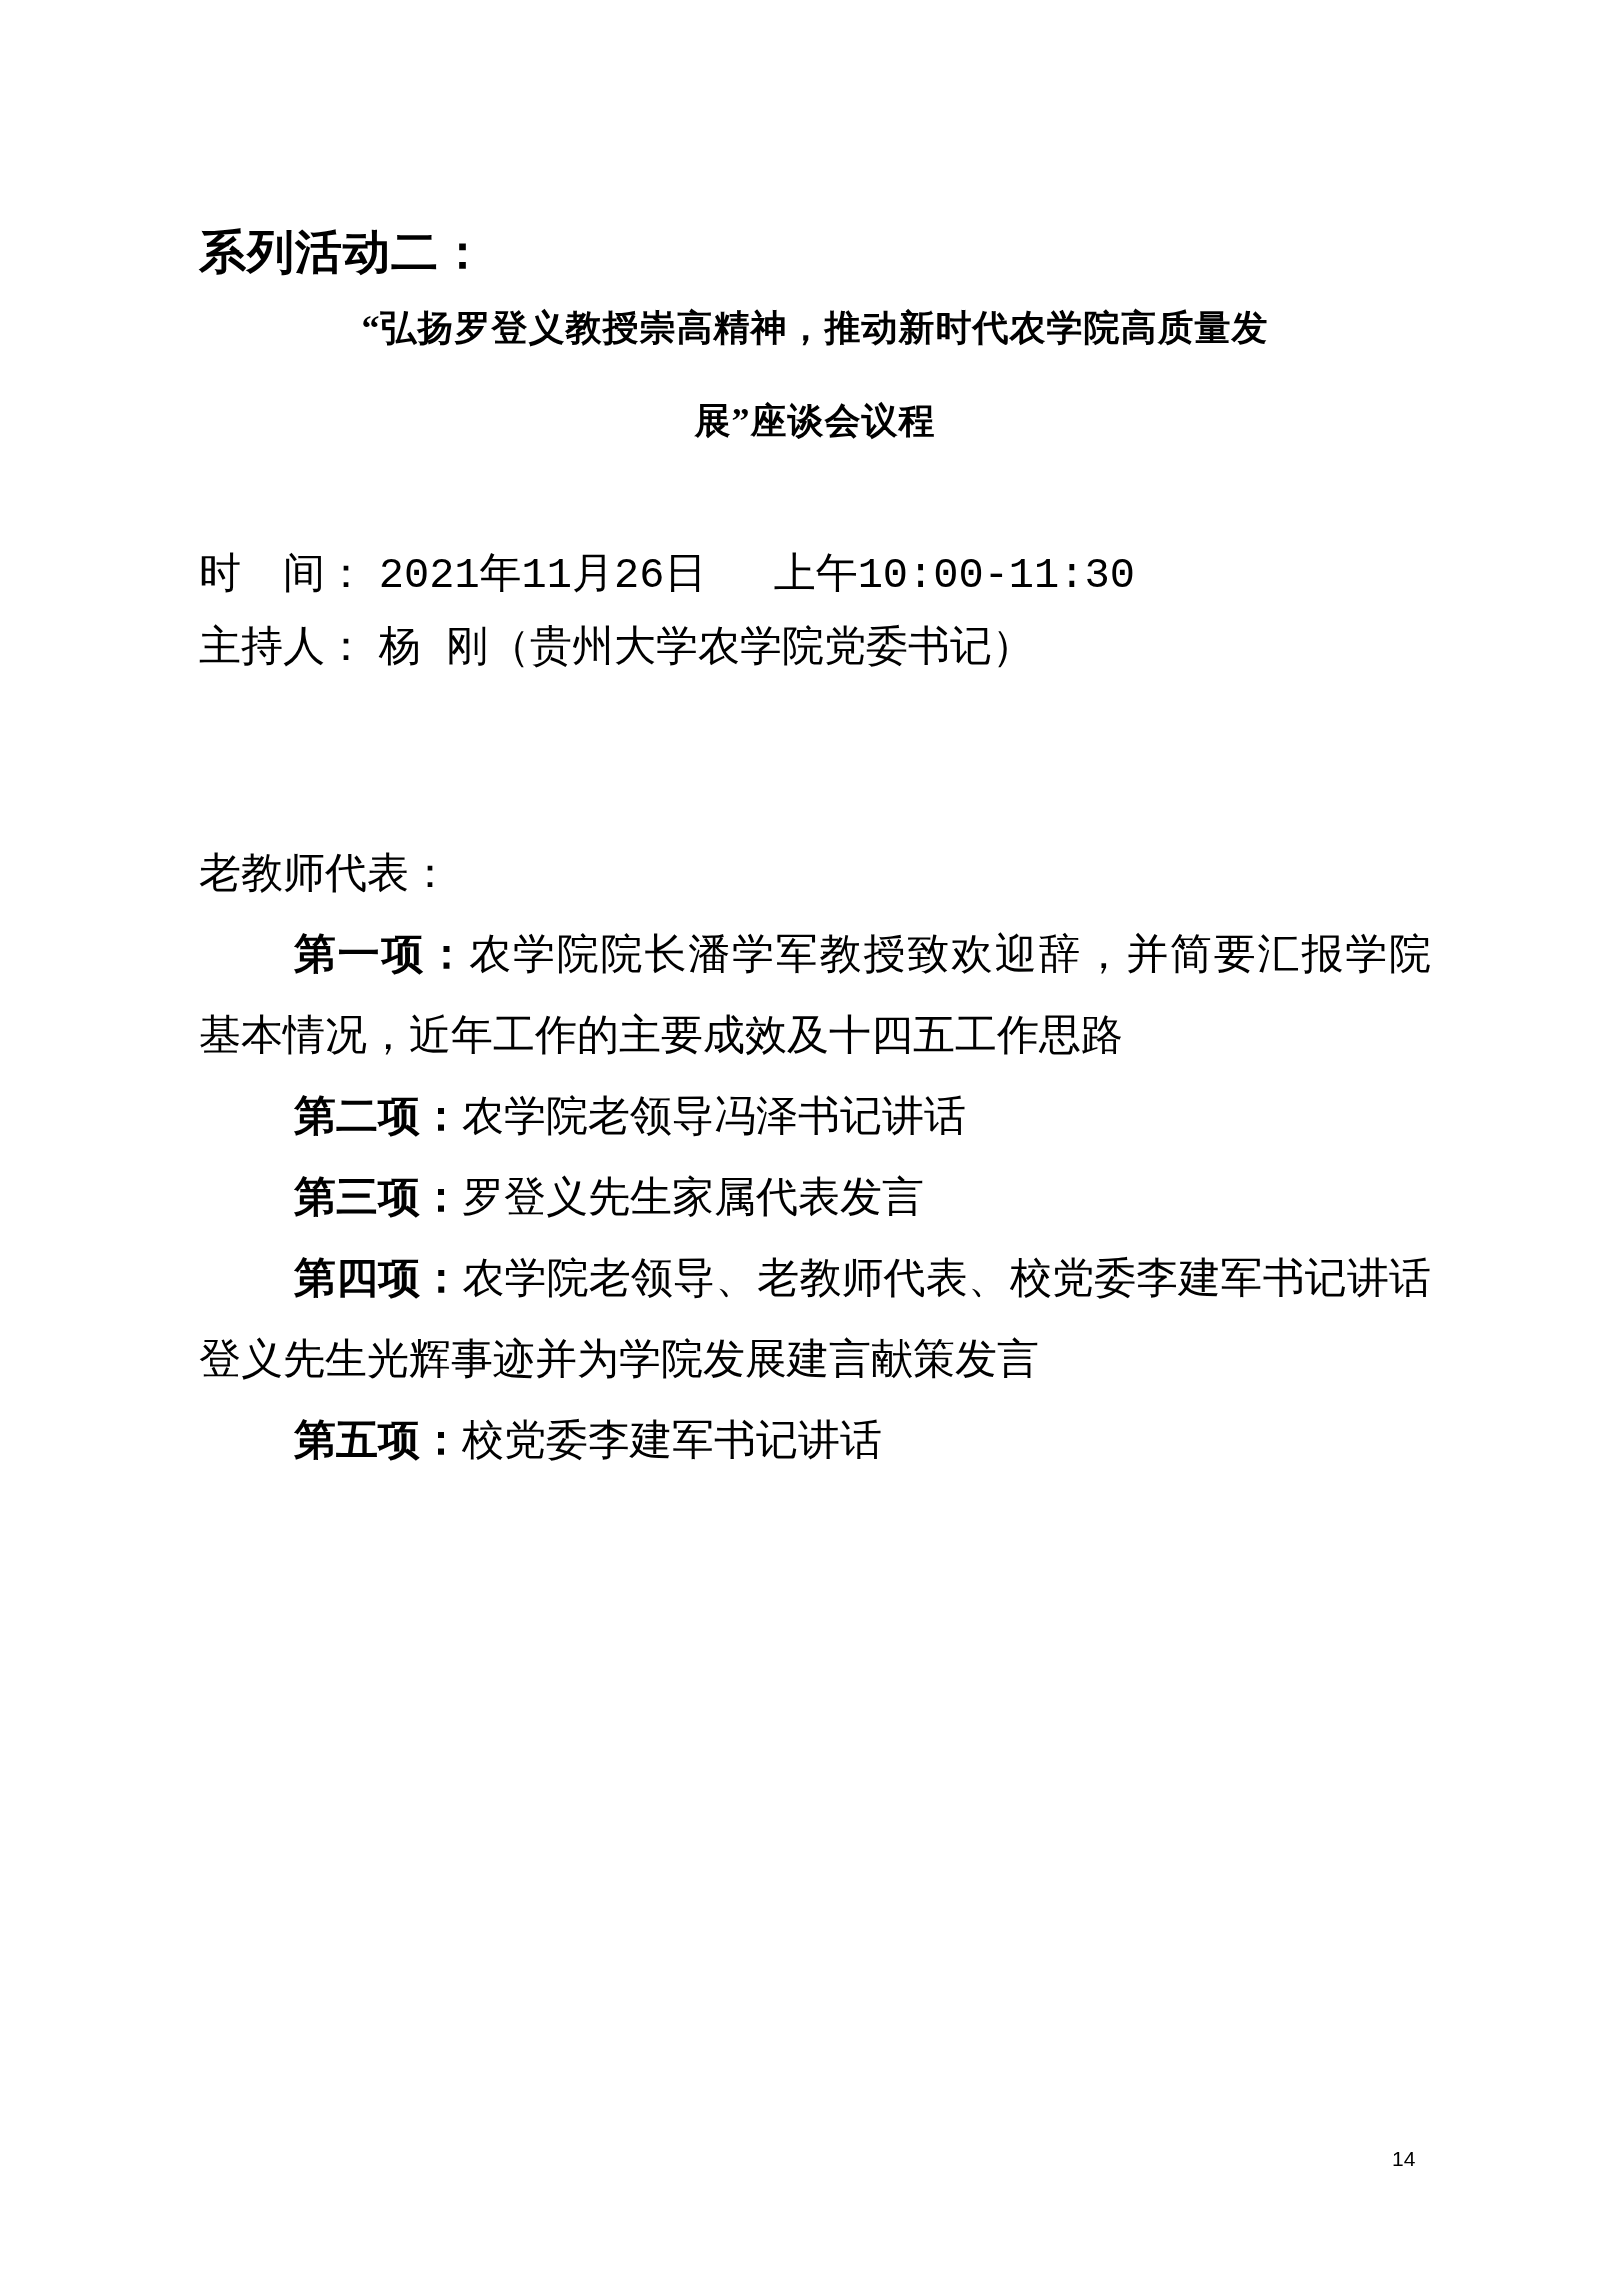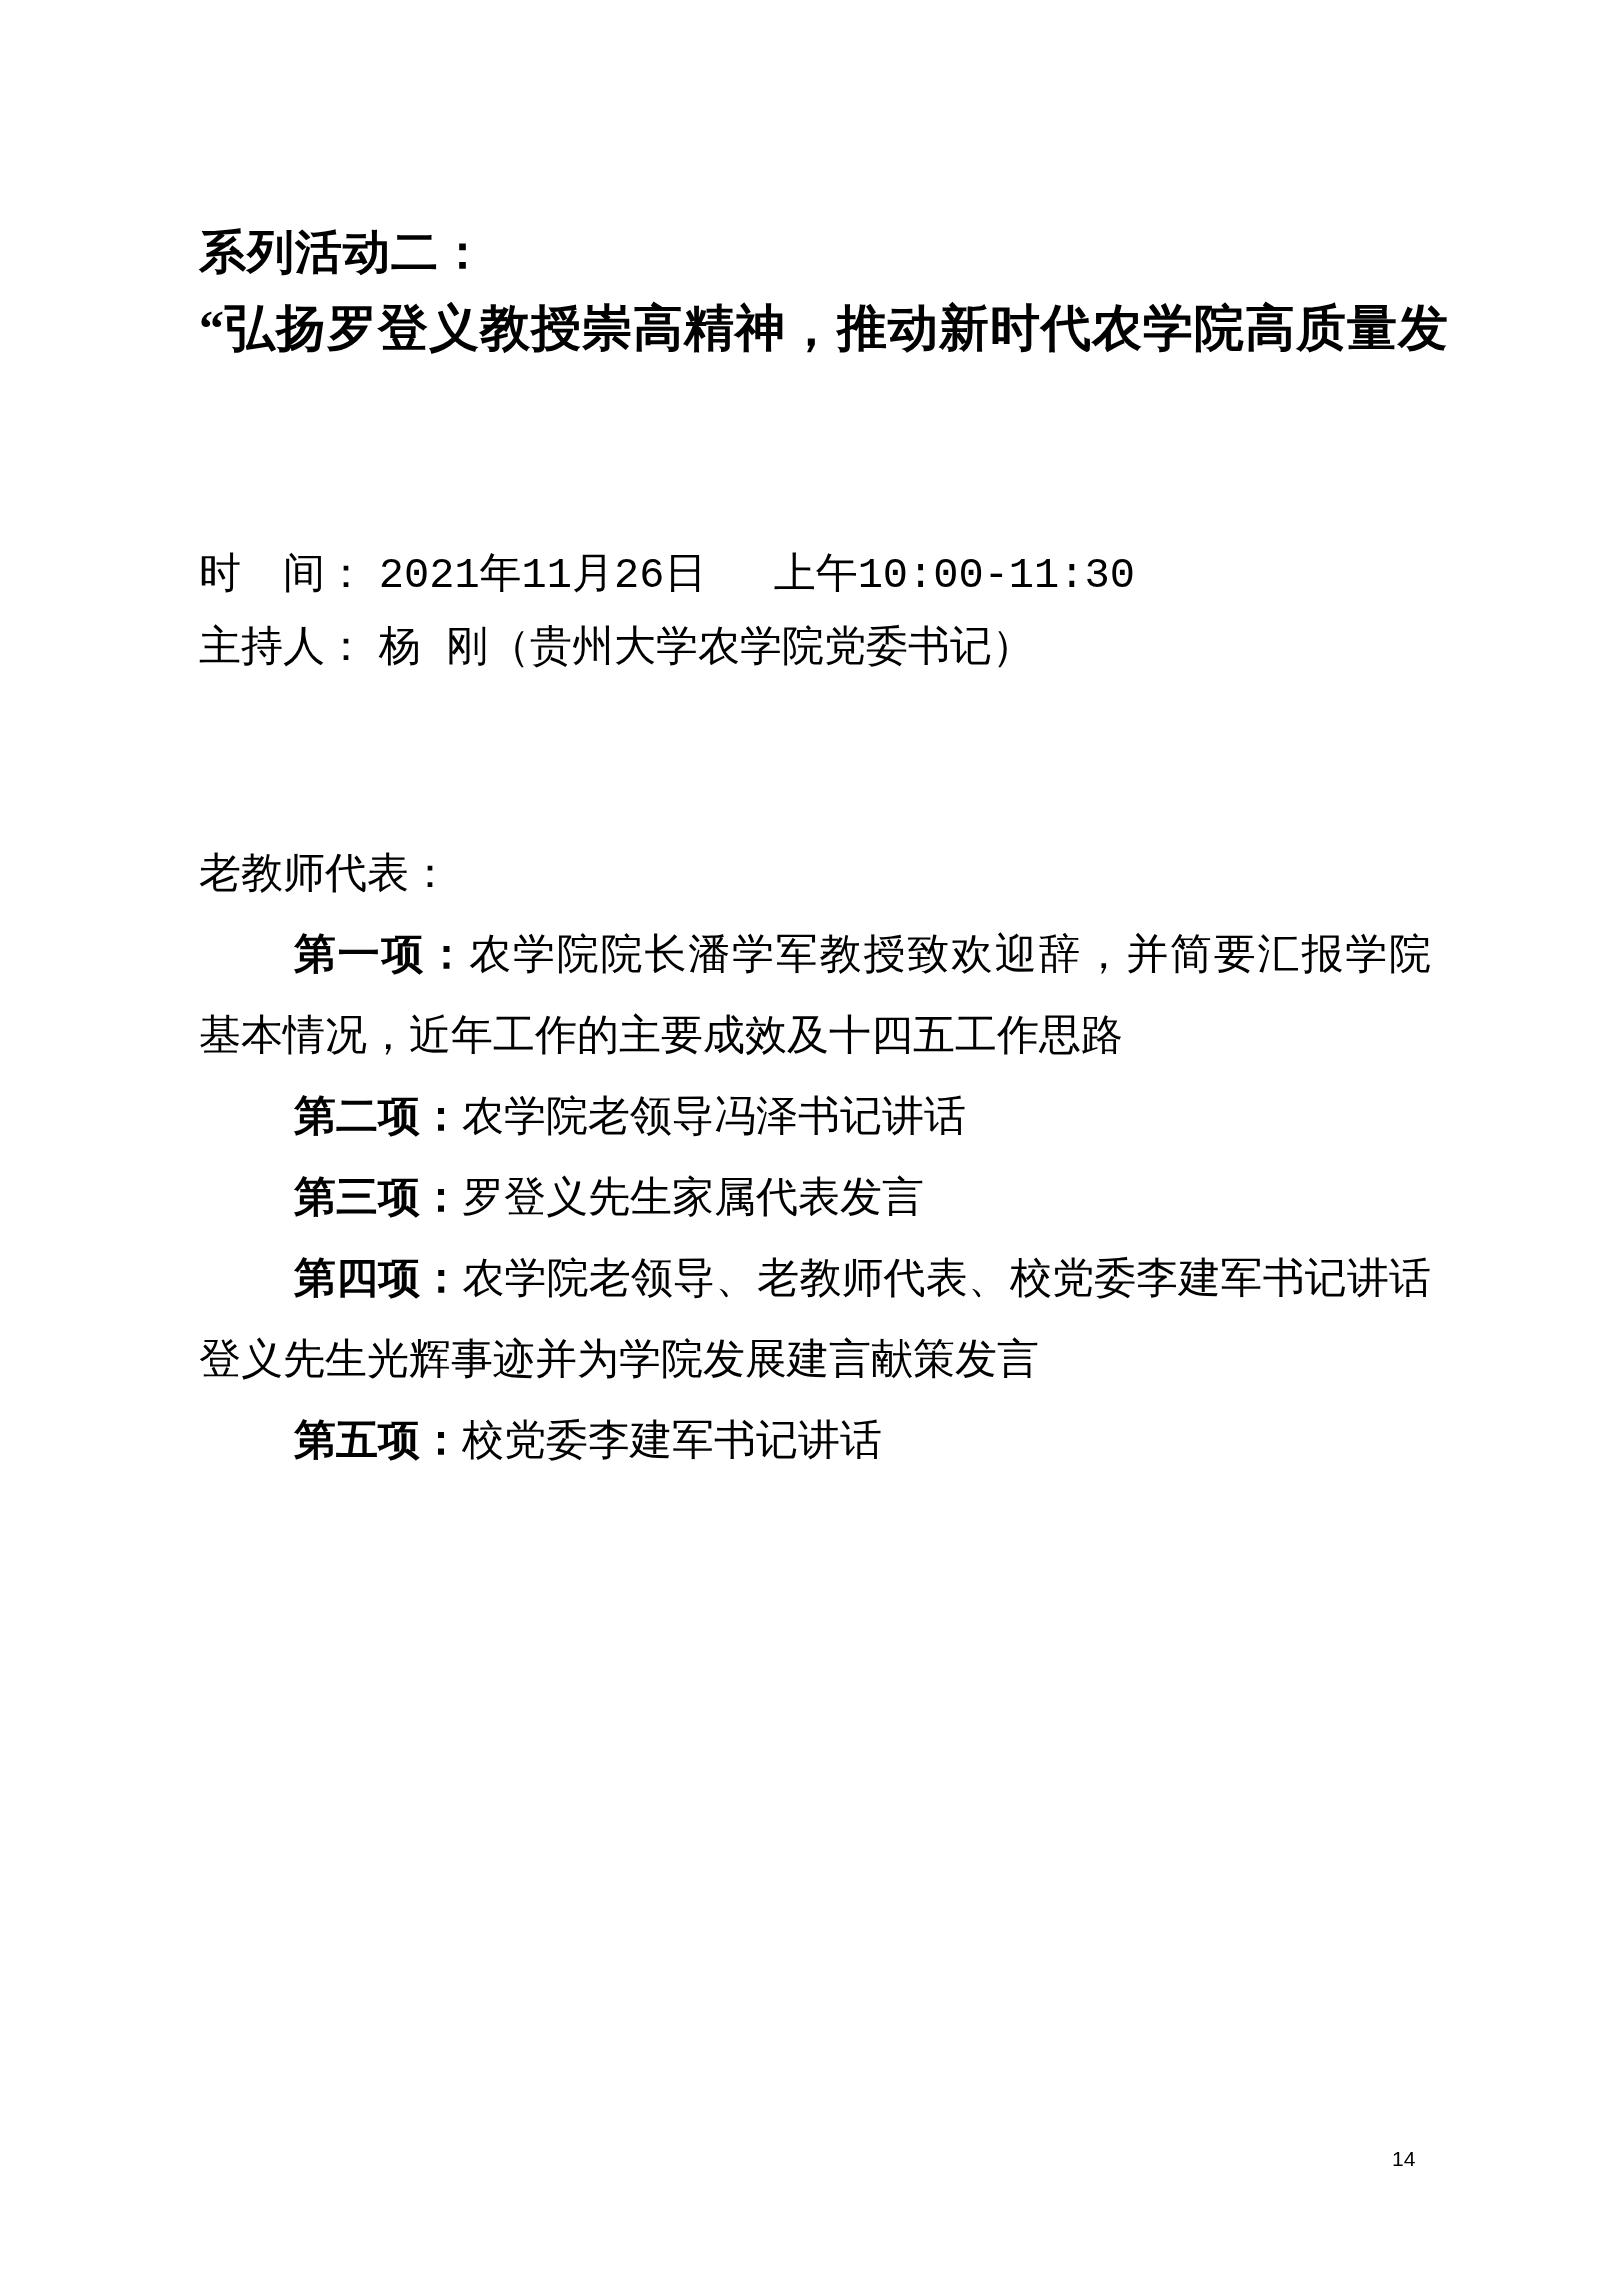--- a/index.html
+++ b/index.html
@@ -26,21 +26,21 @@
     font-weight: 900;
     letter-spacing: 1px;
     white-space: nowrap;
   }
   .doc-title {
     position: absolute;
     left: 199px;
     top: 257px;
     width: 1232px;
     text-align: center;
-    font-size: 50px;
+    font-size: 36px;
     line-height: 93px;
     font-weight: 900;
     letter-spacing: 1px;
   }
   .doc-title .title-line {
     white-space: nowrap;
   }
   .meta {
     position: absolute;
     left: 199px;
@@ -80,20 +80,21 @@
 </style>
 </head>
 <body>
 
 <div class="page">
 
   <div class="section-label">系列活动二：</div>
 
   <div class="doc-title">
     <div class="title-line">“弘扬罗登义教授崇高精神，推动新时代农学院高质量发</div>
+    <div class="title-line">展”座谈会议程</div>
   </div>
 
   <div class="meta">
     <div class="meta-row">
       <span class="meta-label">时　间：</span><span class="meta-value">2021年11月26日　 上午10:00-11:30</span>
     </div>
     <div class="meta-row">
       <span class="meta-label">主持人：</span><span class="meta-value">杨 刚（贵州大学农学院党委书记）</span>
     </div>
   </div>

